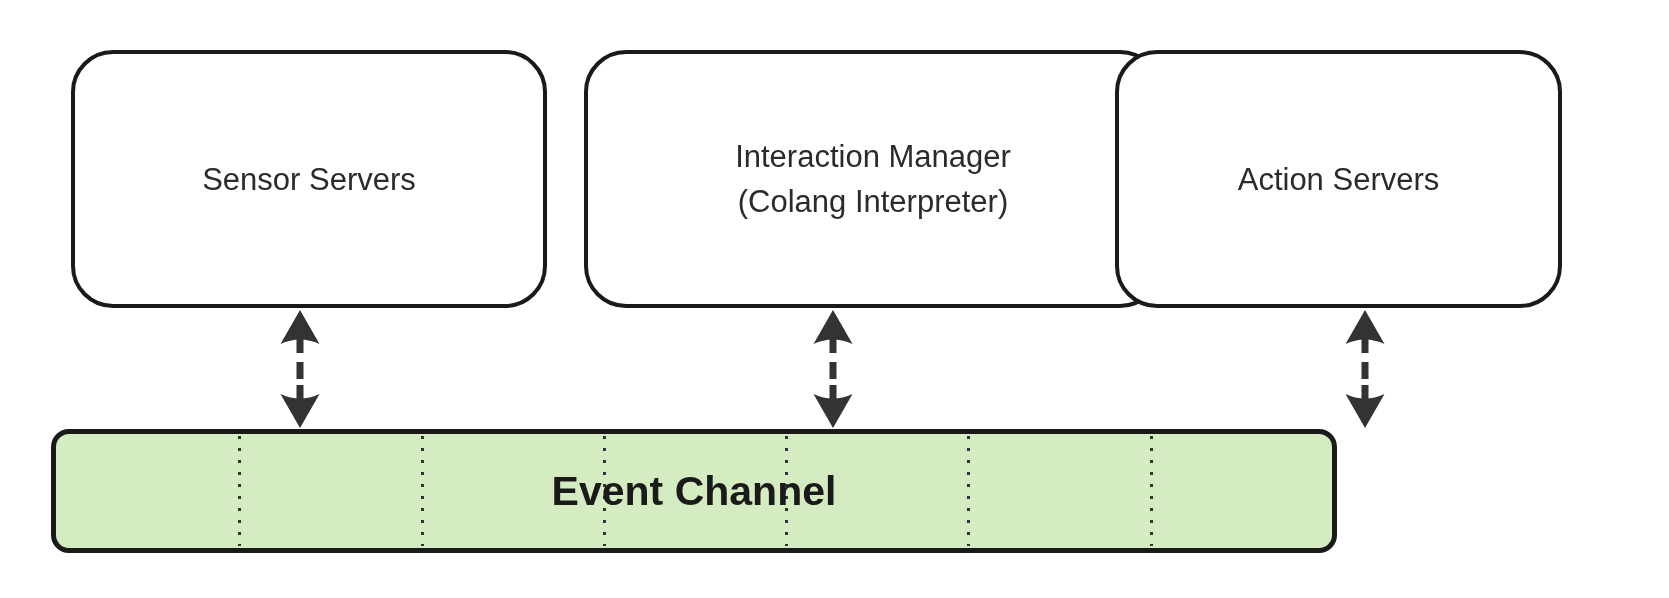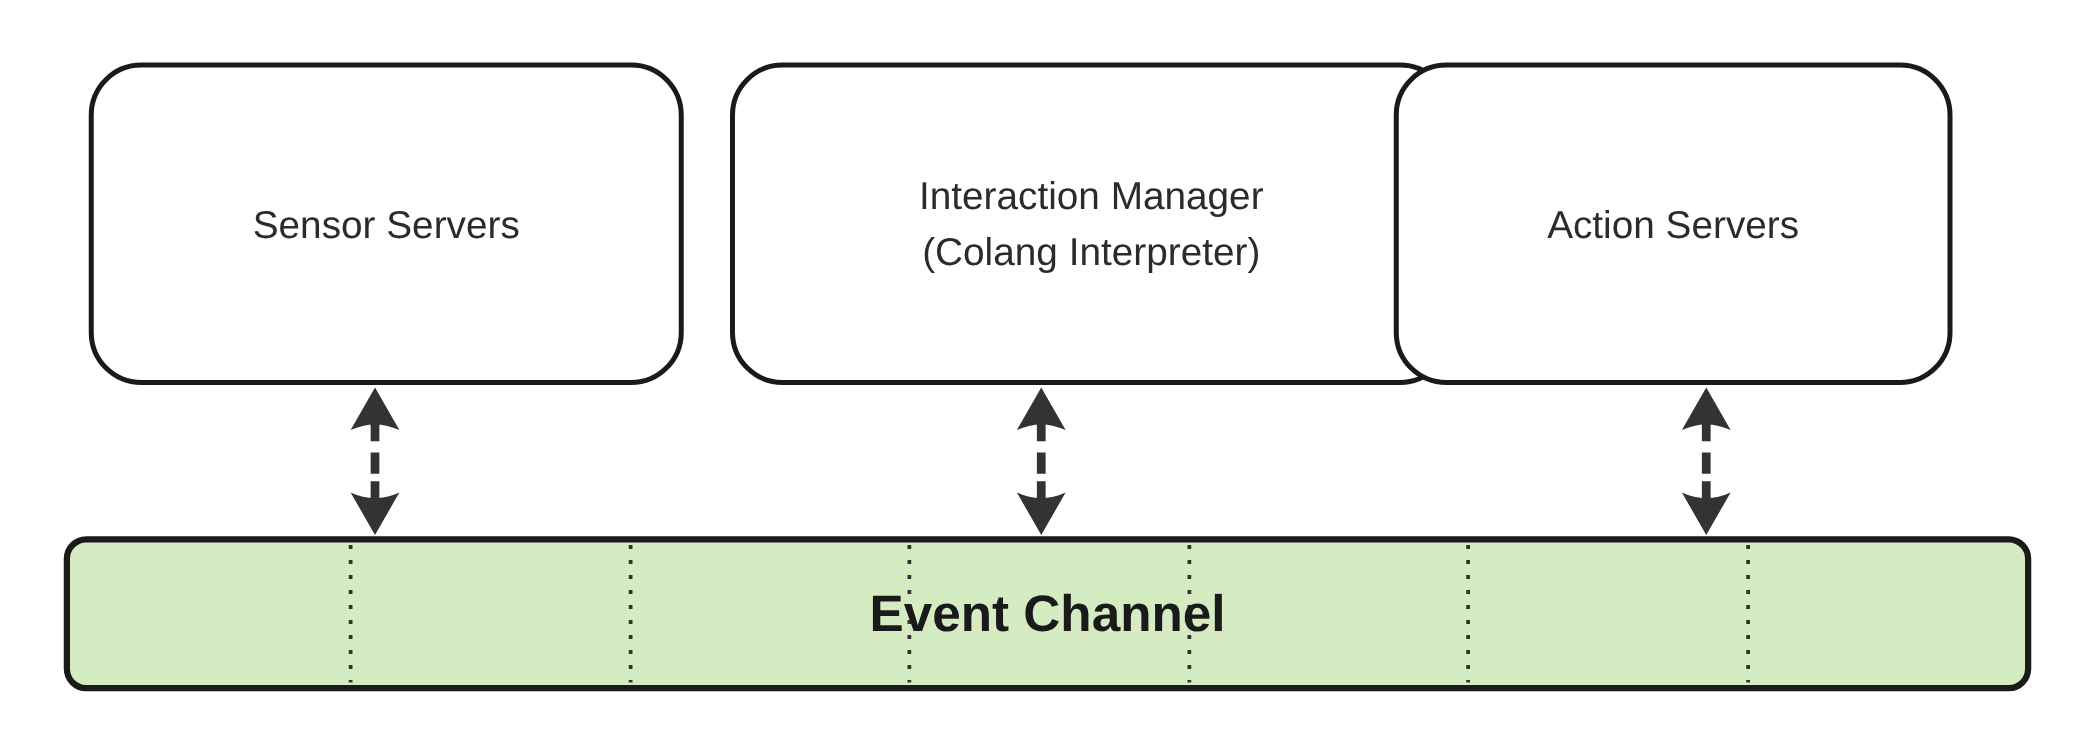--- a/index.html
+++ b/index.html
@@ -41,21 +41,21 @@
     width: 48px;
     height: 120px;
   }
   #arrow-0 { left: 276px; }
   #arrow-1 { left: 809px; }
   #arrow-2 { left: 1341px; }
   .channel {
     position: absolute;
     left: 51px;
     top: 429px;
-    width: 1574px;
+    width: 1286px;
     height: 124px;
     box-sizing: border-box;
     background: #d5ecc2;
     border: 5px solid #1a1a1a;
     border-radius: 18px;
     display: flex;
     align-items: center;
     justify-content: center;
   }
   .channel-label {

